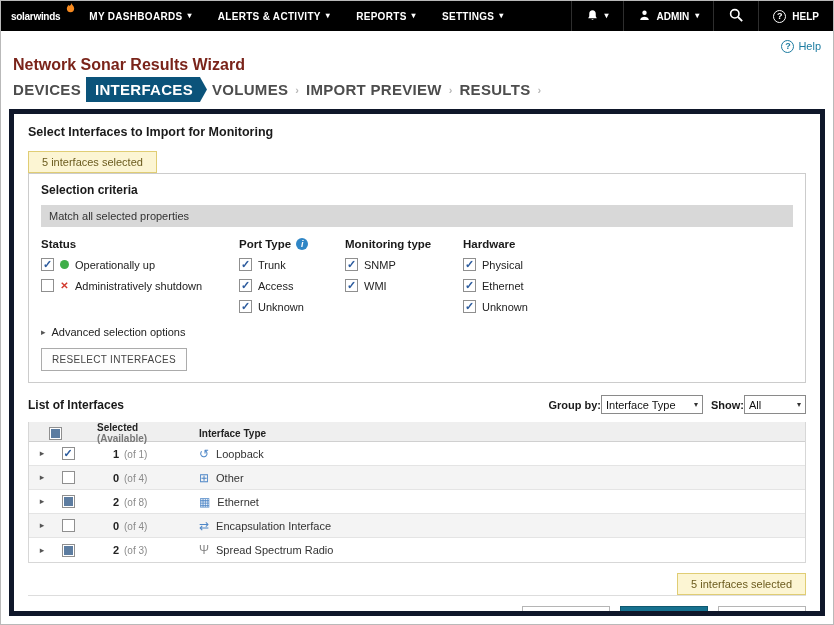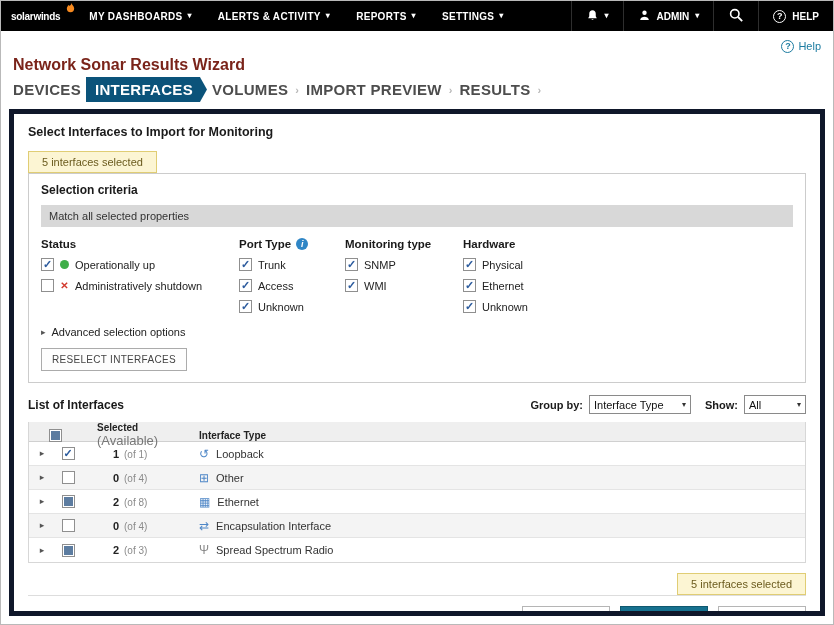--- a/index.html
+++ b/index.html
@@ -50,34 +50,34 @@
 .dot.green{background:#3fae49}
 .dot.red{background:#de352c}
 .xmark{color:#d23a2e;font-size:10px;font-weight:bold;line-height:1;width:9px;text-align:center}
 .info-circle{width:12px;height:12px;border-radius:50%;background:#2f86c6;color:#fff;font-size:9px;font-weight:bold;font-style:italic;display:inline-flex;align-items:center;justify-content:center;cursor:pointer}
 .advanced{margin-top:13px;display:flex;align-items:center;gap:6px;font-size:11px;color:#222;cursor:pointer}
 .expand-caret{font-size:9px;color:#555;line-height:1}
 .reselect-btn{margin-top:10px;align-self:flex-start;background:#fdfdfd;border:1px solid #ababab;padding:5px 10px;font-size:10px;color:#444;letter-spacing:.3px;cursor:pointer;font-family:"Liberation Sans",sans-serif}
 
 .list-head{margin-top:12px;display:flex;align-items:center;justify-content:space-between}
 .list-title{font-size:12px;font-weight:bold;color:#1a1a1a}
-.list-controls{display:flex;align-items:center;gap:6px;font-size:11px;font-weight:bold;color:#1a1a1a}
+.list-controls{display:flex;align-items:center;gap:0;font-size:11px;font-weight:bold;color:#1a1a1a}
 .fselect{display:inline-flex;align-items:center;justify-content:space-between;border:1px solid #8a8a8a;background:#fff;height:19px;padding:0 4px;font-size:11px;font-weight:normal;color:#111;cursor:pointer}
 .fselect .sel-caret{font-size:8px;color:#333;margin-left:8px}
 .fselect.groupby{width:102px;margin-right:8px}
 .fselect.show{width:62px}
 .blackbar{height:7px;background:#0d0d0d;margin-top:8px}
 .tbl{border:1px solid #d7d7d7;border-top:none}
 .trow{display:grid;grid-template-columns:26px 26px 106px 1fr;align-items:center;height:24px;border-bottom:1px solid #e4e4e4;font-size:11px;color:#333;background:#fff}
 .trow:last-child{border-bottom:none}
 .trow.alt{background:#f4f4f4}
 .trow.thead{height:20px;background:#efefef;border-bottom:1px solid #d0d0d0}
 .hsel{grid-column:1/3;display:flex;justify-content:center}
 .hlabel{font-size:10px;font-weight:bold;color:#222}
-.hlabel .avail{font-weight:normal;color:#777;font-size:13px}
+.hlabel .avail{font-weight:bold;color:#777;font-size:10px}
 .hselcol{padding-left:16px}
 .htype{padding-left:12px}
 .rcaret{justify-self:center;font-size:9px;color:#555;cursor:pointer;line-height:1}
 .trow .cb{justify-self:center}
 .count{display:flex;align-items:baseline;gap:5px;padding-left:24px}
 .count b{font-size:11px;color:#222;width:14px;text-align:right}
 .count span{font-size:10px;color:#8a8a8a}
 .typecell{display:flex;align-items:center;gap:7px;padding-left:12px}
 .ticon{font-size:12px;line-height:1}
 .c-blue{color:#4f87c7}

